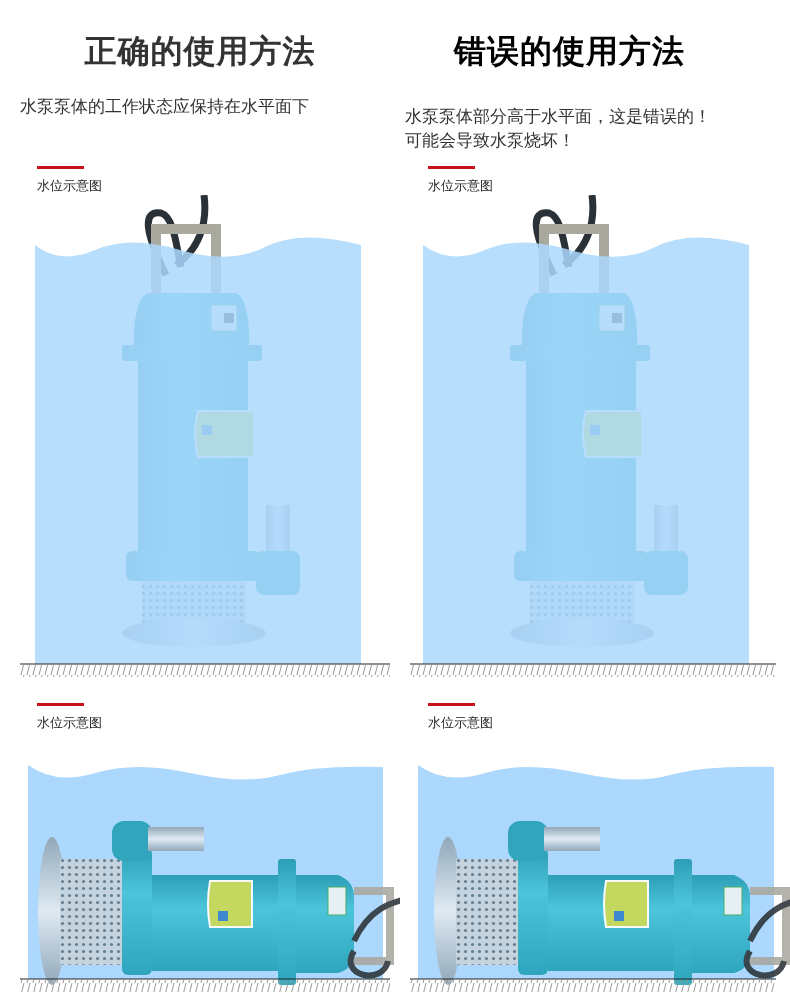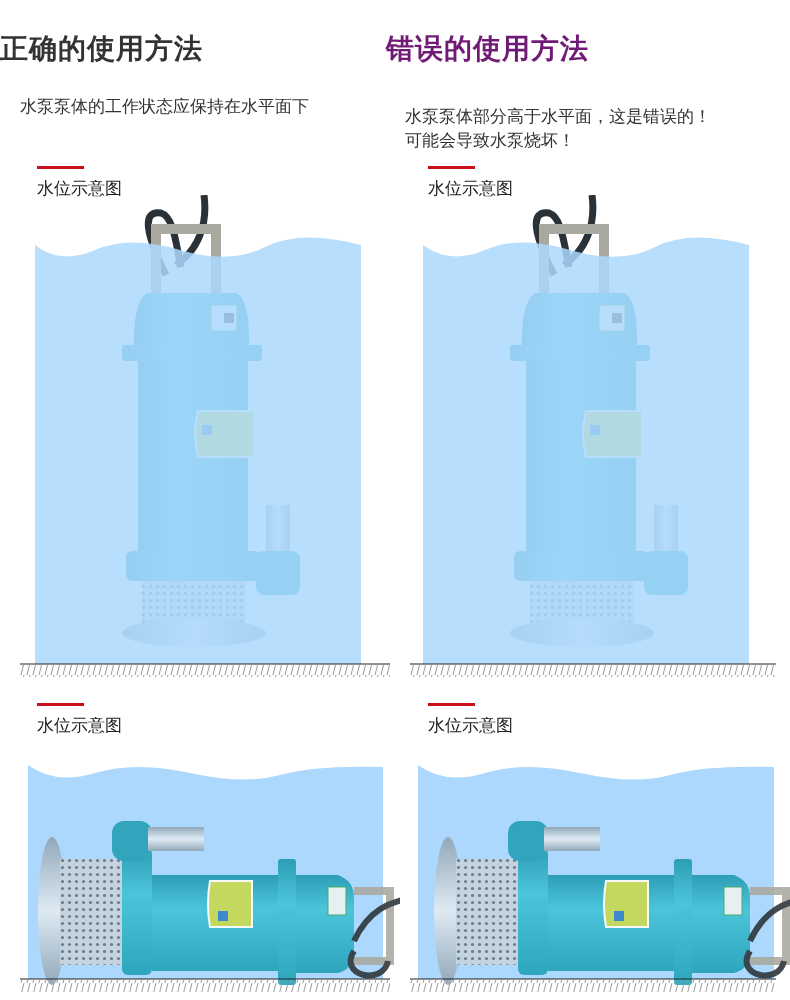--- a/index.html
+++ b/index.html
@@ -1,23 +1,23 @@
 <!DOCTYPE html>
 <html><head>
 <meta charset="utf-8">
 <style>
   html,body{margin:0;padding:0;background:#fff;}
   body{width:790px;height:1000px;position:relative;overflow:hidden;font-family:"DejaVu Sans","Liberation Sans",sans-serif;}
-  .title{position:absolute;top:30px;font-size:28px;font-weight:bold;text-align:left;letter-spacing:1px;}
+  .title{position:absolute;top:30px;font-size:32px;font-weight:bold;text-align:center;letter-spacing:1px;}
   .title.good{left:0;width:400px;color:#333;}
-  .title.bad{left:386px;width:395px;color:#701a75;}
+  .title.bad{left:372px;width:395px;color:#000000;}
   .sub{position:absolute;font-size:17px;color:#333;text-align:left;line-height:24px;}
   .sub.good{left:20px;width:360px;top:94px;}
   .sub.bad{left:405px;width:385px;top:94px;margin-top:10px;}
-  .caption{position:absolute;font-size:17px;color:#222;}
+  .caption{position:absolute;font-size:13px;color:#222;}
   .caption .bar{display:block;width:47px;height:3px;background:#c8101b;margin-bottom:8px;}
   .panel{position:absolute;}
   .panel svg{display:block;}
 </style>
 </head>
 <body>
 
 <div class="title good">正确的使用方法</div>
 <div class="title bad">错误的使用方法</div>
 

